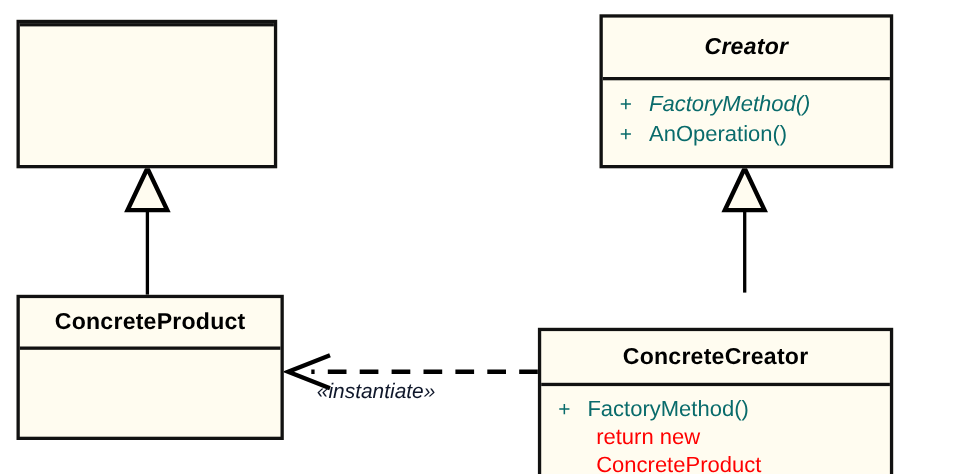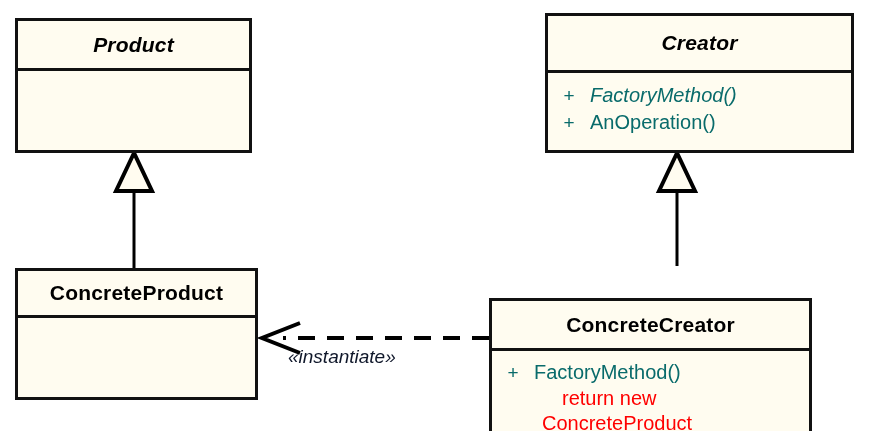--- a/index.html
+++ b/index.html
@@ -120,28 +120,25 @@
       <polygon points="677,153 659,191 695,191" fill="#fffcf0" stroke="#000000" stroke-width="4" stroke-linejoin="miter"></polygon>
     </g>
 
     <g>
       <line x1="489" y1="338" x2="283" y2="338" stroke="#000000" stroke-width="4" stroke-dasharray="17,12"></line>
       <polyline points="300,323 262,338 300,353" fill="none" stroke="#000000" stroke-width="4" stroke-linecap="butt" stroke-linejoin="miter"></polyline>
     </g>
   </svg>
 
   <div class="uml-class" style="left:15px; top:18px; width:237px; height:135px;">
-    <div class="uml-name-compartment" style="height:47px;">
-      <span class="class-title abstract">Product</span>
-    </div>
     <div class="uml-divider"></div>
     <div class="uml-members-compartment"></div>
   </div>
 
-  <div class="uml-class" style="left:545px; top:13px; width:309px; height:140px;">
+  <div class="uml-class" style="left:545px; top:13px; width:267px; height:140px;">
     <div class="uml-name-compartment" style="height:54px;">
       <span class="class-title abstract">Creator</span>
     </div>
     <div class="uml-divider"></div>
     <div class="uml-members-compartment" style="padding-top:9px;">
 
       <div class="member-row abstract" style="color:#096b6b;">
         <span class="member-visibility" style="font-style:normal;">+</span>
         <span class="member-name">FactoryMethod()</span>
       </div>
@@ -166,21 +163,21 @@
       <span class="class-title">ConcreteCreator</span>
     </div>
     <div class="uml-divider"></div>
     <div class="uml-members-compartment" style="padding-top:8px;">
 
       <div class="member-row" style="color:#096b6b;">
         <span class="member-visibility">+</span>
         <span class="member-name">FactoryMethod()</span>
       </div>
 
-      <div class="note-row" style="color:#ff0000;gap:20px;">
+      <div class="note-row" style="color:#ff0000;">
         <span class="note-indent"></span>
         <span>return new</span>
       </div>
 
       <div class="note-row" style="color:#ff0000;">
         <span class="note-indent"></span>
         <span>ConcreteProduct</span>
       </div>
     </div>
   </div>

